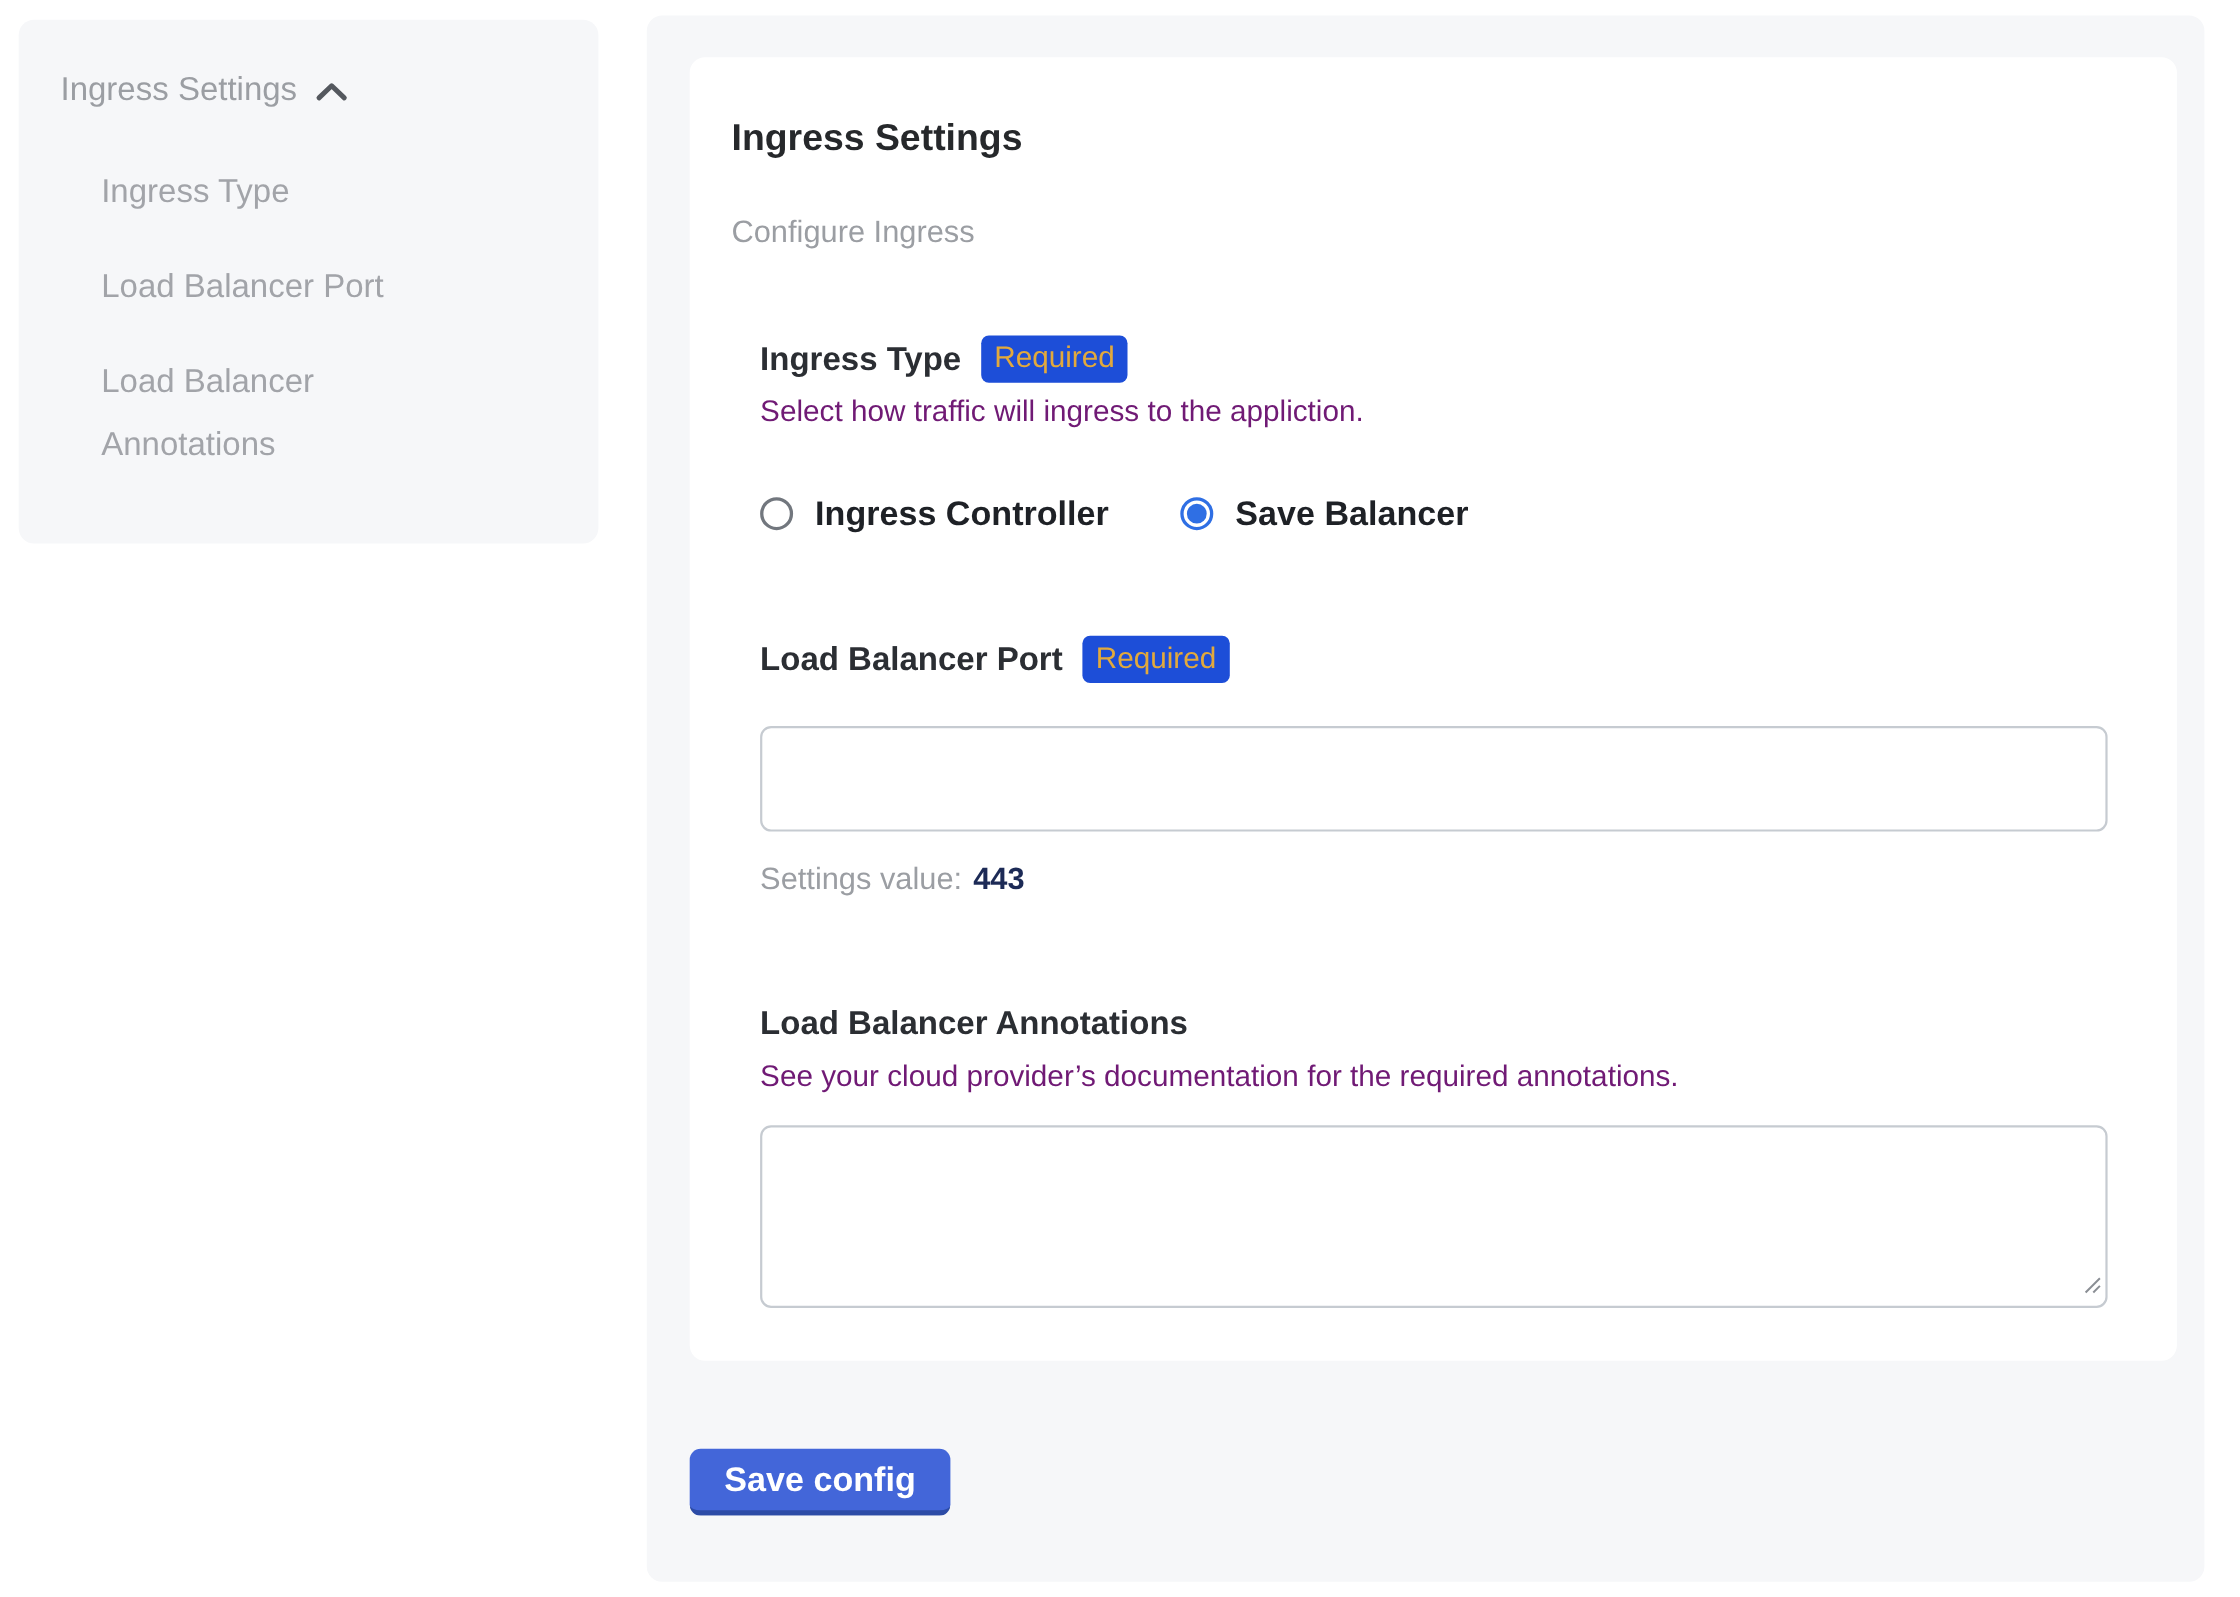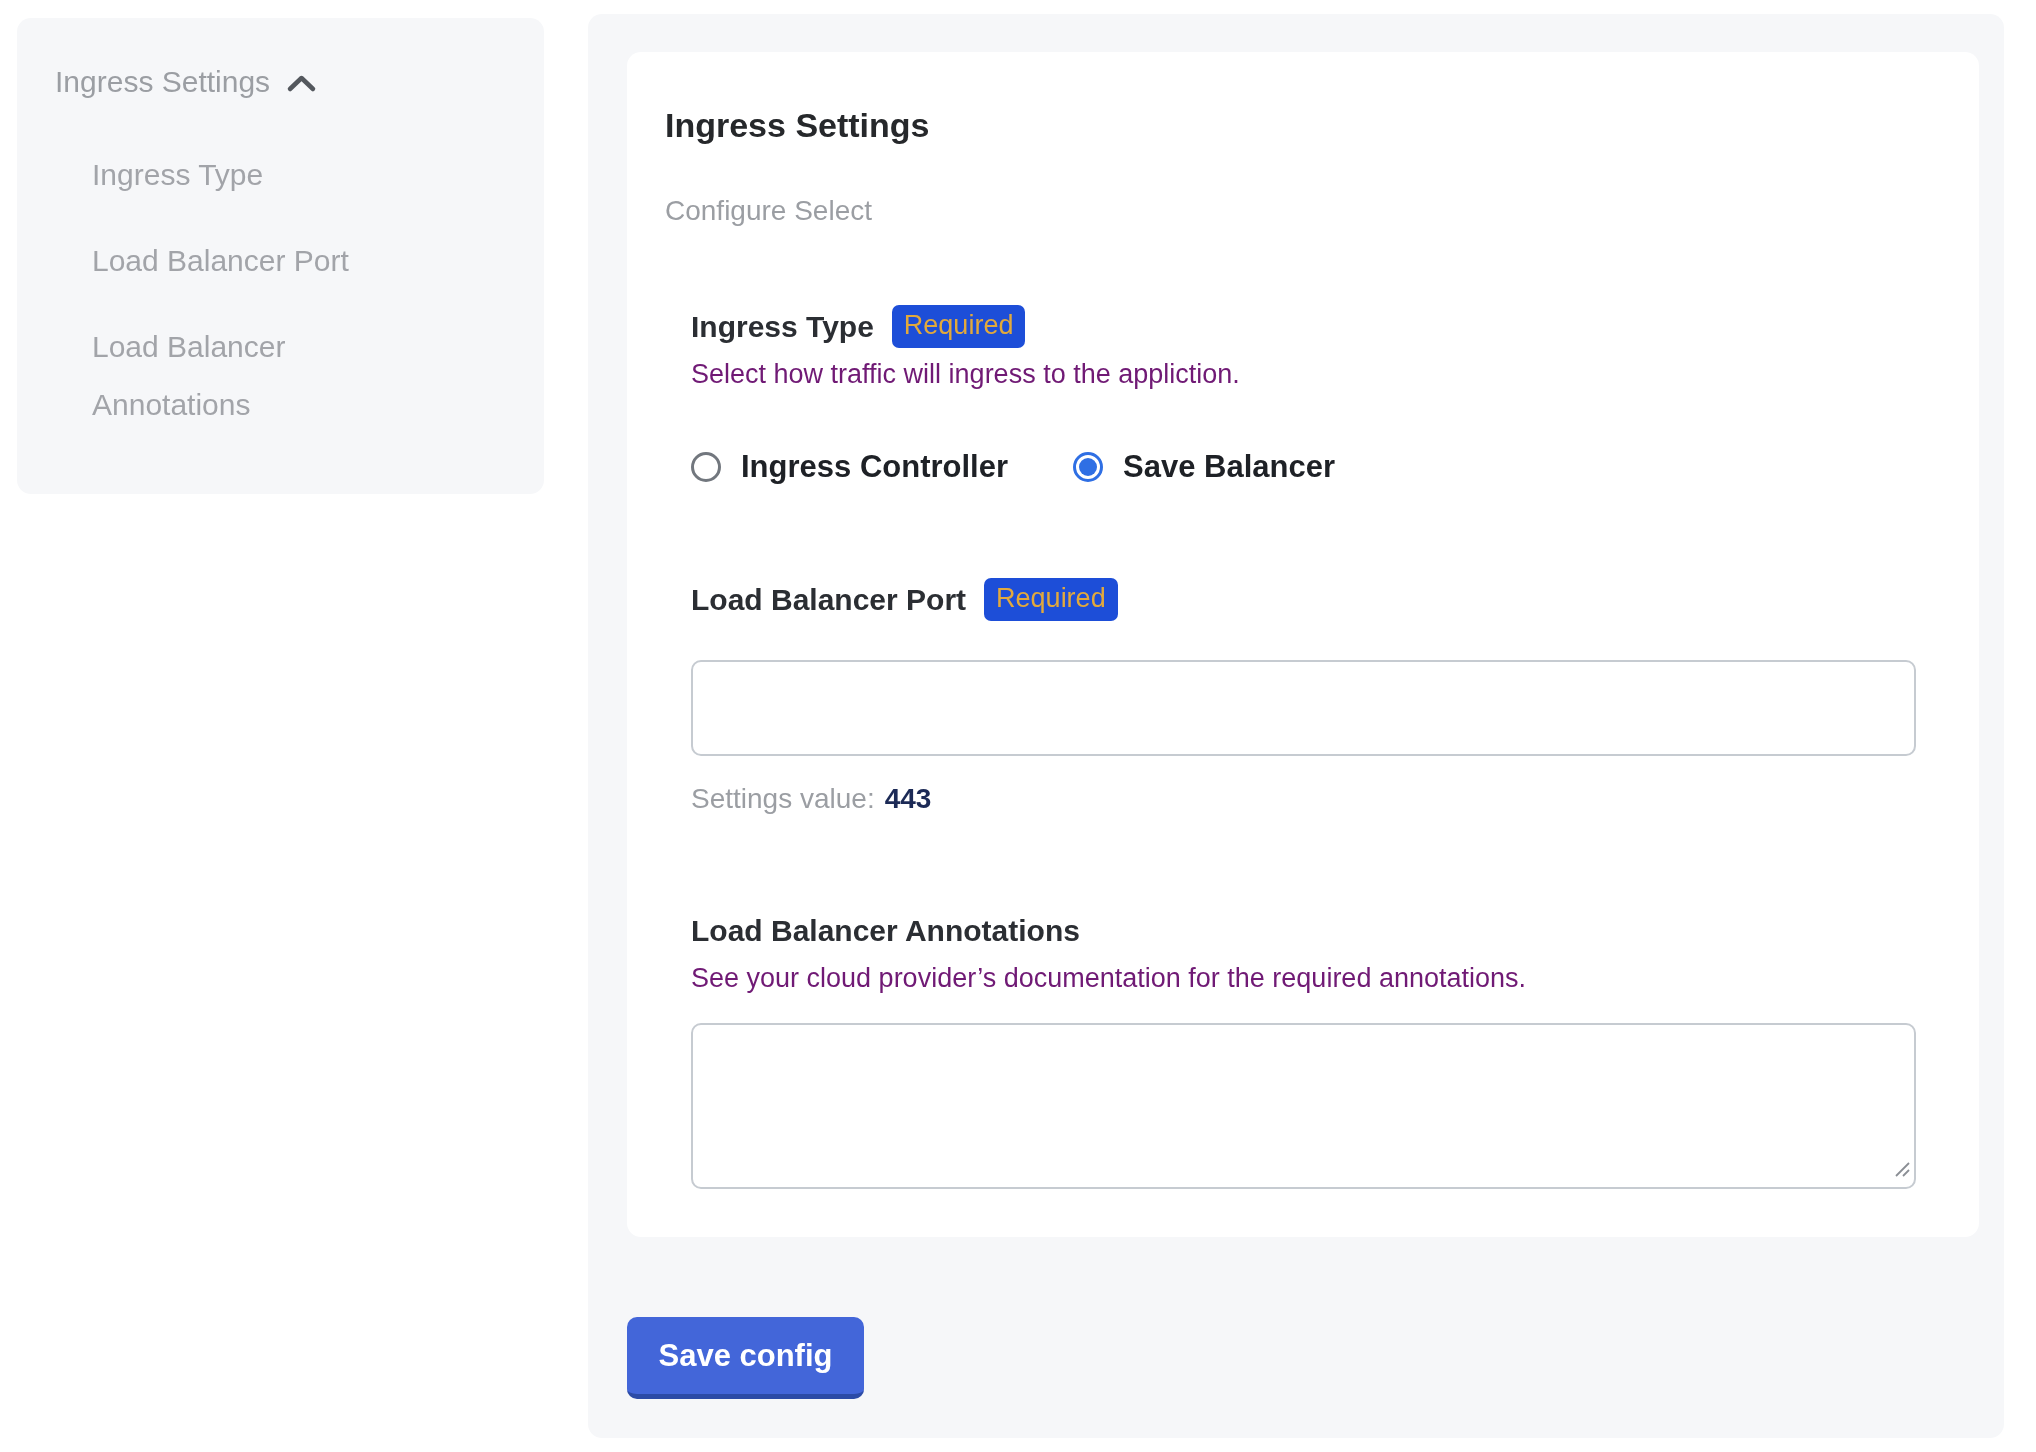--- a/index.html
+++ b/index.html
@@ -83,21 +83,21 @@
   .big-textarea {
     width: 100%; height: 100%; resize: none;
     border: 2px solid #c6cbd1; border-radius: 10px; background: #fff;
     font-family: inherit; font-size: 28px; padding: 14px 20px; color: #26282b; outline: none;
   }
   .resize-handle { position: absolute; right: 5px; bottom: 7px; pointer-events: none; }
 
   
   .save-btn {
     position: absolute; left: 39px; top: 1303px;
-    width: 237px; height: 82px;
+    width: 237px; height: 61px;
     background: #4366d9; border: none; border-bottom: 5px solid #2c4ba6;
     border-radius: 10px; color: #ffffff; font-family: inherit;
     font-size: 31px; font-weight: 700; cursor: pointer;
   }
 </style>
 </head>
 <body>
 
 <div class="stage">
 
@@ -114,21 +114,21 @@
       <div class="sub-item">Ingress Type</div>
       <div class="sub-item">Load Balancer Port</div>
       <div class="sub-item">Load Balancer Annotations</div>
     </div>
   </nav>
 
   <section class="panel">
 
     <div class="card">
       <h1 class="card-title">Ingress Settings</h1>
-      <div class="card-subtitle">Configure Select</div>
+      <div class="card-subtitle">Configure Ingress</div>
 
       <div class="sections">
 
         <div class="section">
           <div class="sec-title-row">
             <span class="sec-title">Ingress Type</span>
             <span class="badge">Required</span>
           </div>
           <div class="sec-desc">Select how traffic will ingress to the appliction.</div>
 

